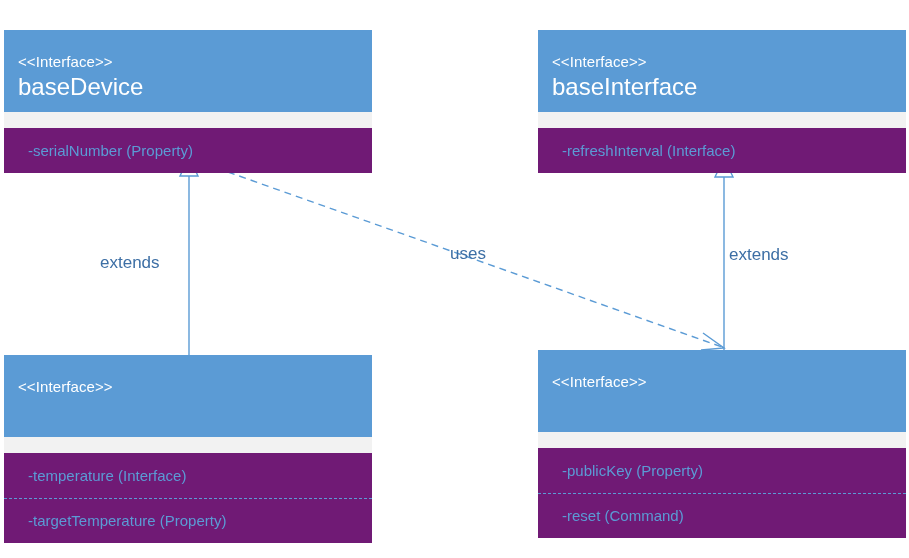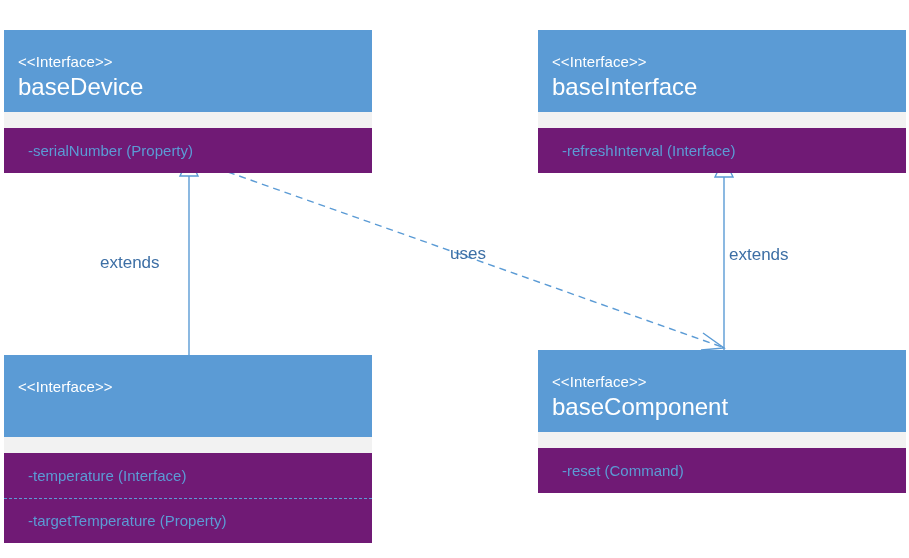--- a/index.html
+++ b/index.html
@@ -148,20 +148,20 @@
     </div>
     <div class="uml-body">
       <div class="uml-member">-temperature (Interface)</div>
       <div class="uml-member">-targetTemperature (Property)</div>
     </div>
   </div>
 
   <div class="uml-class" style="left:538px; top:350px; width:368px;">
     <div class="uml-header" style="height:82px;">
       <div class="uml-stereotype">&lt;&lt;Interface&gt;&gt;</div>
-      <div class="uml-name">baseComponent</div>
     </div>
     <div class="uml-body">
+      <div class="uml-member">-publicKey (Property)</div>
       <div class="uml-member">-reset (Command)</div>
     </div>
   </div>
 
 </div>
 
 </body></html>

